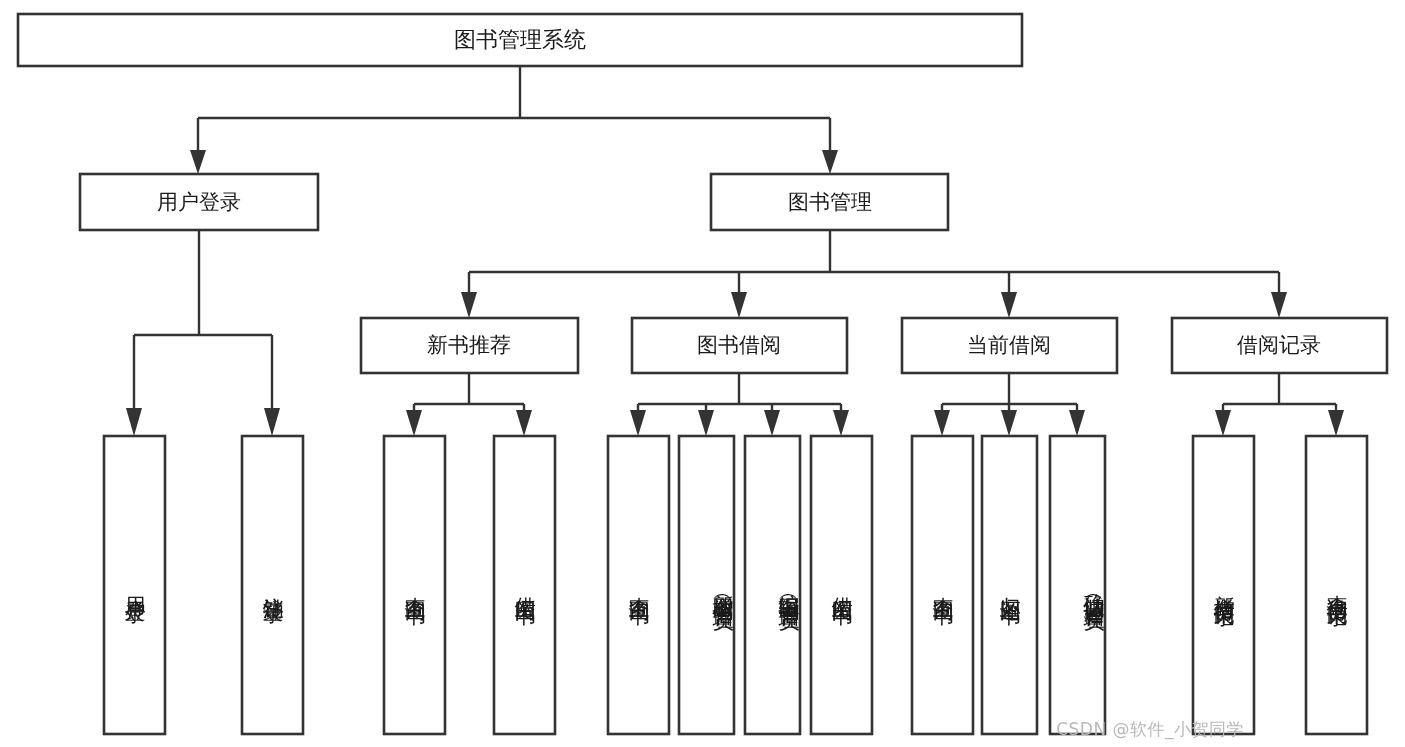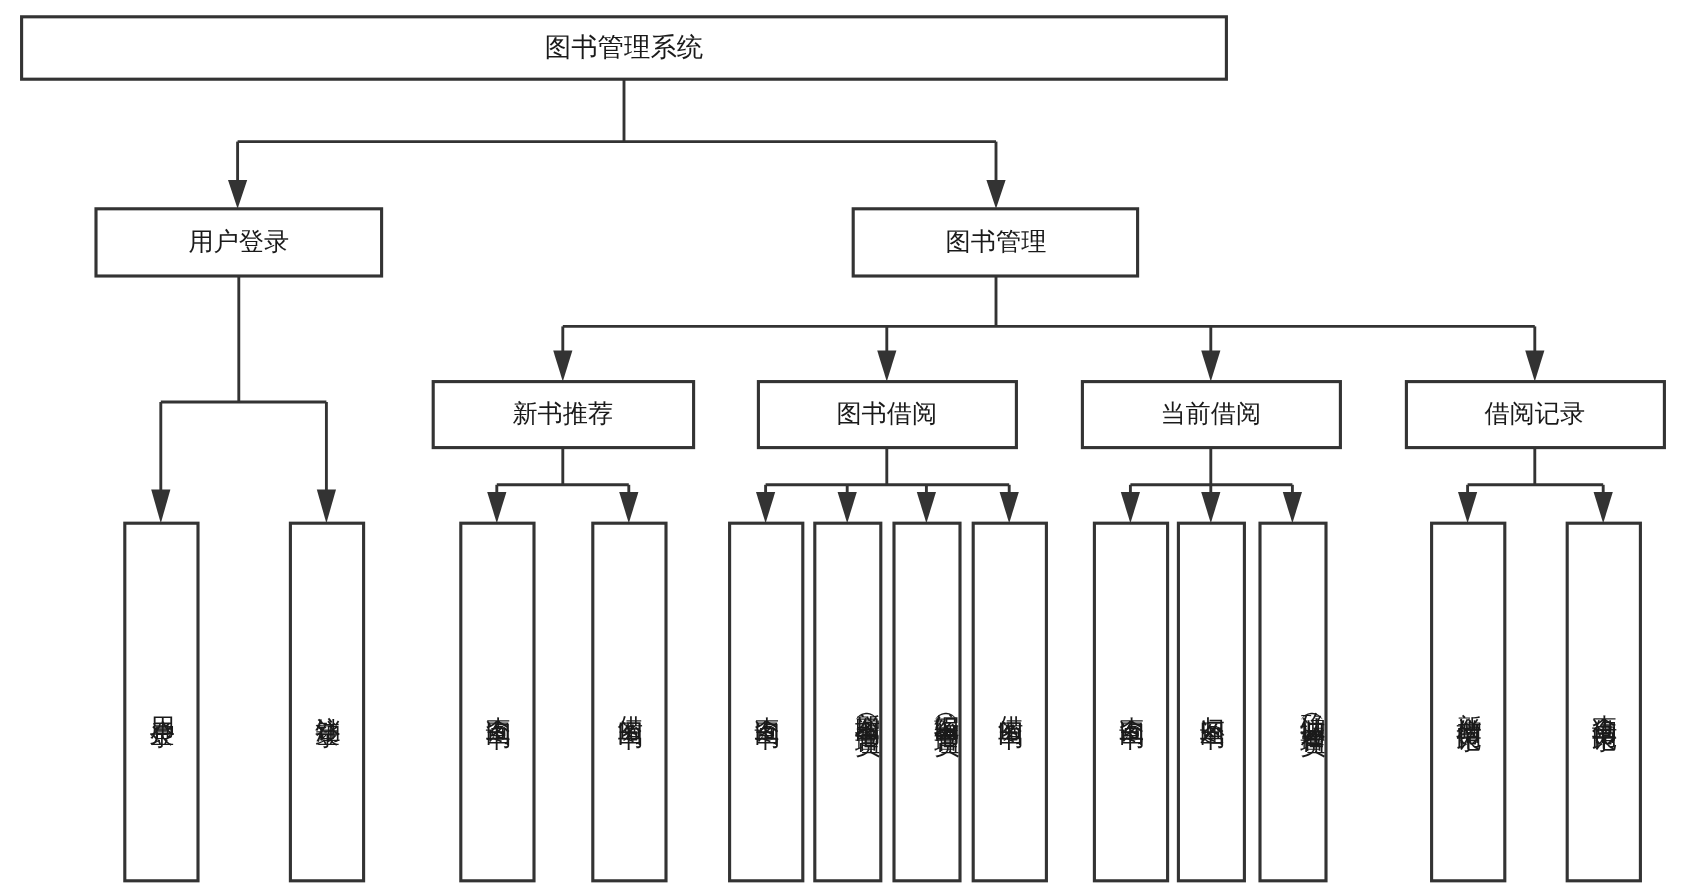--- a/index.html
+++ b/index.html
@@ -231,14 +231,15 @@
   <div class="vlabel" style="left:745px; top:436px; width:55px; height:298px; align-items:flex-start; padding-top:6px; box-sizing:border-box;">编辑图书（管理员）</div>
   <div class="vlabel" style="left:811px; top:436px; width:61px; height:298px;">借阅图书</div>
 
   <div class="vlabel" style="left:912px; top:436px; width:61px; height:298px;">查询图书</div>
   <div class="vlabel" style="left:982px; top:436px; width:55px; height:298px;">归还图书</div>
   <div class="vlabel" style="left:1050px; top:436px; width:55px; height:298px; align-items:flex-start; padding-top:6px; box-sizing:border-box;">确认归还（管理员）</div>
 
   <div class="vlabel" style="left:1193px; top:436px; width:61px; height:298px;">新增借阅记录</div>
   <div class="vlabel" style="left:1306px; top:436px; width:61px; height:298px;">查询借阅记录</div>
 
+  <div id="watermark">CSDN @软件_小贺同学</div>
 
 </div>
 
 </body></html>

